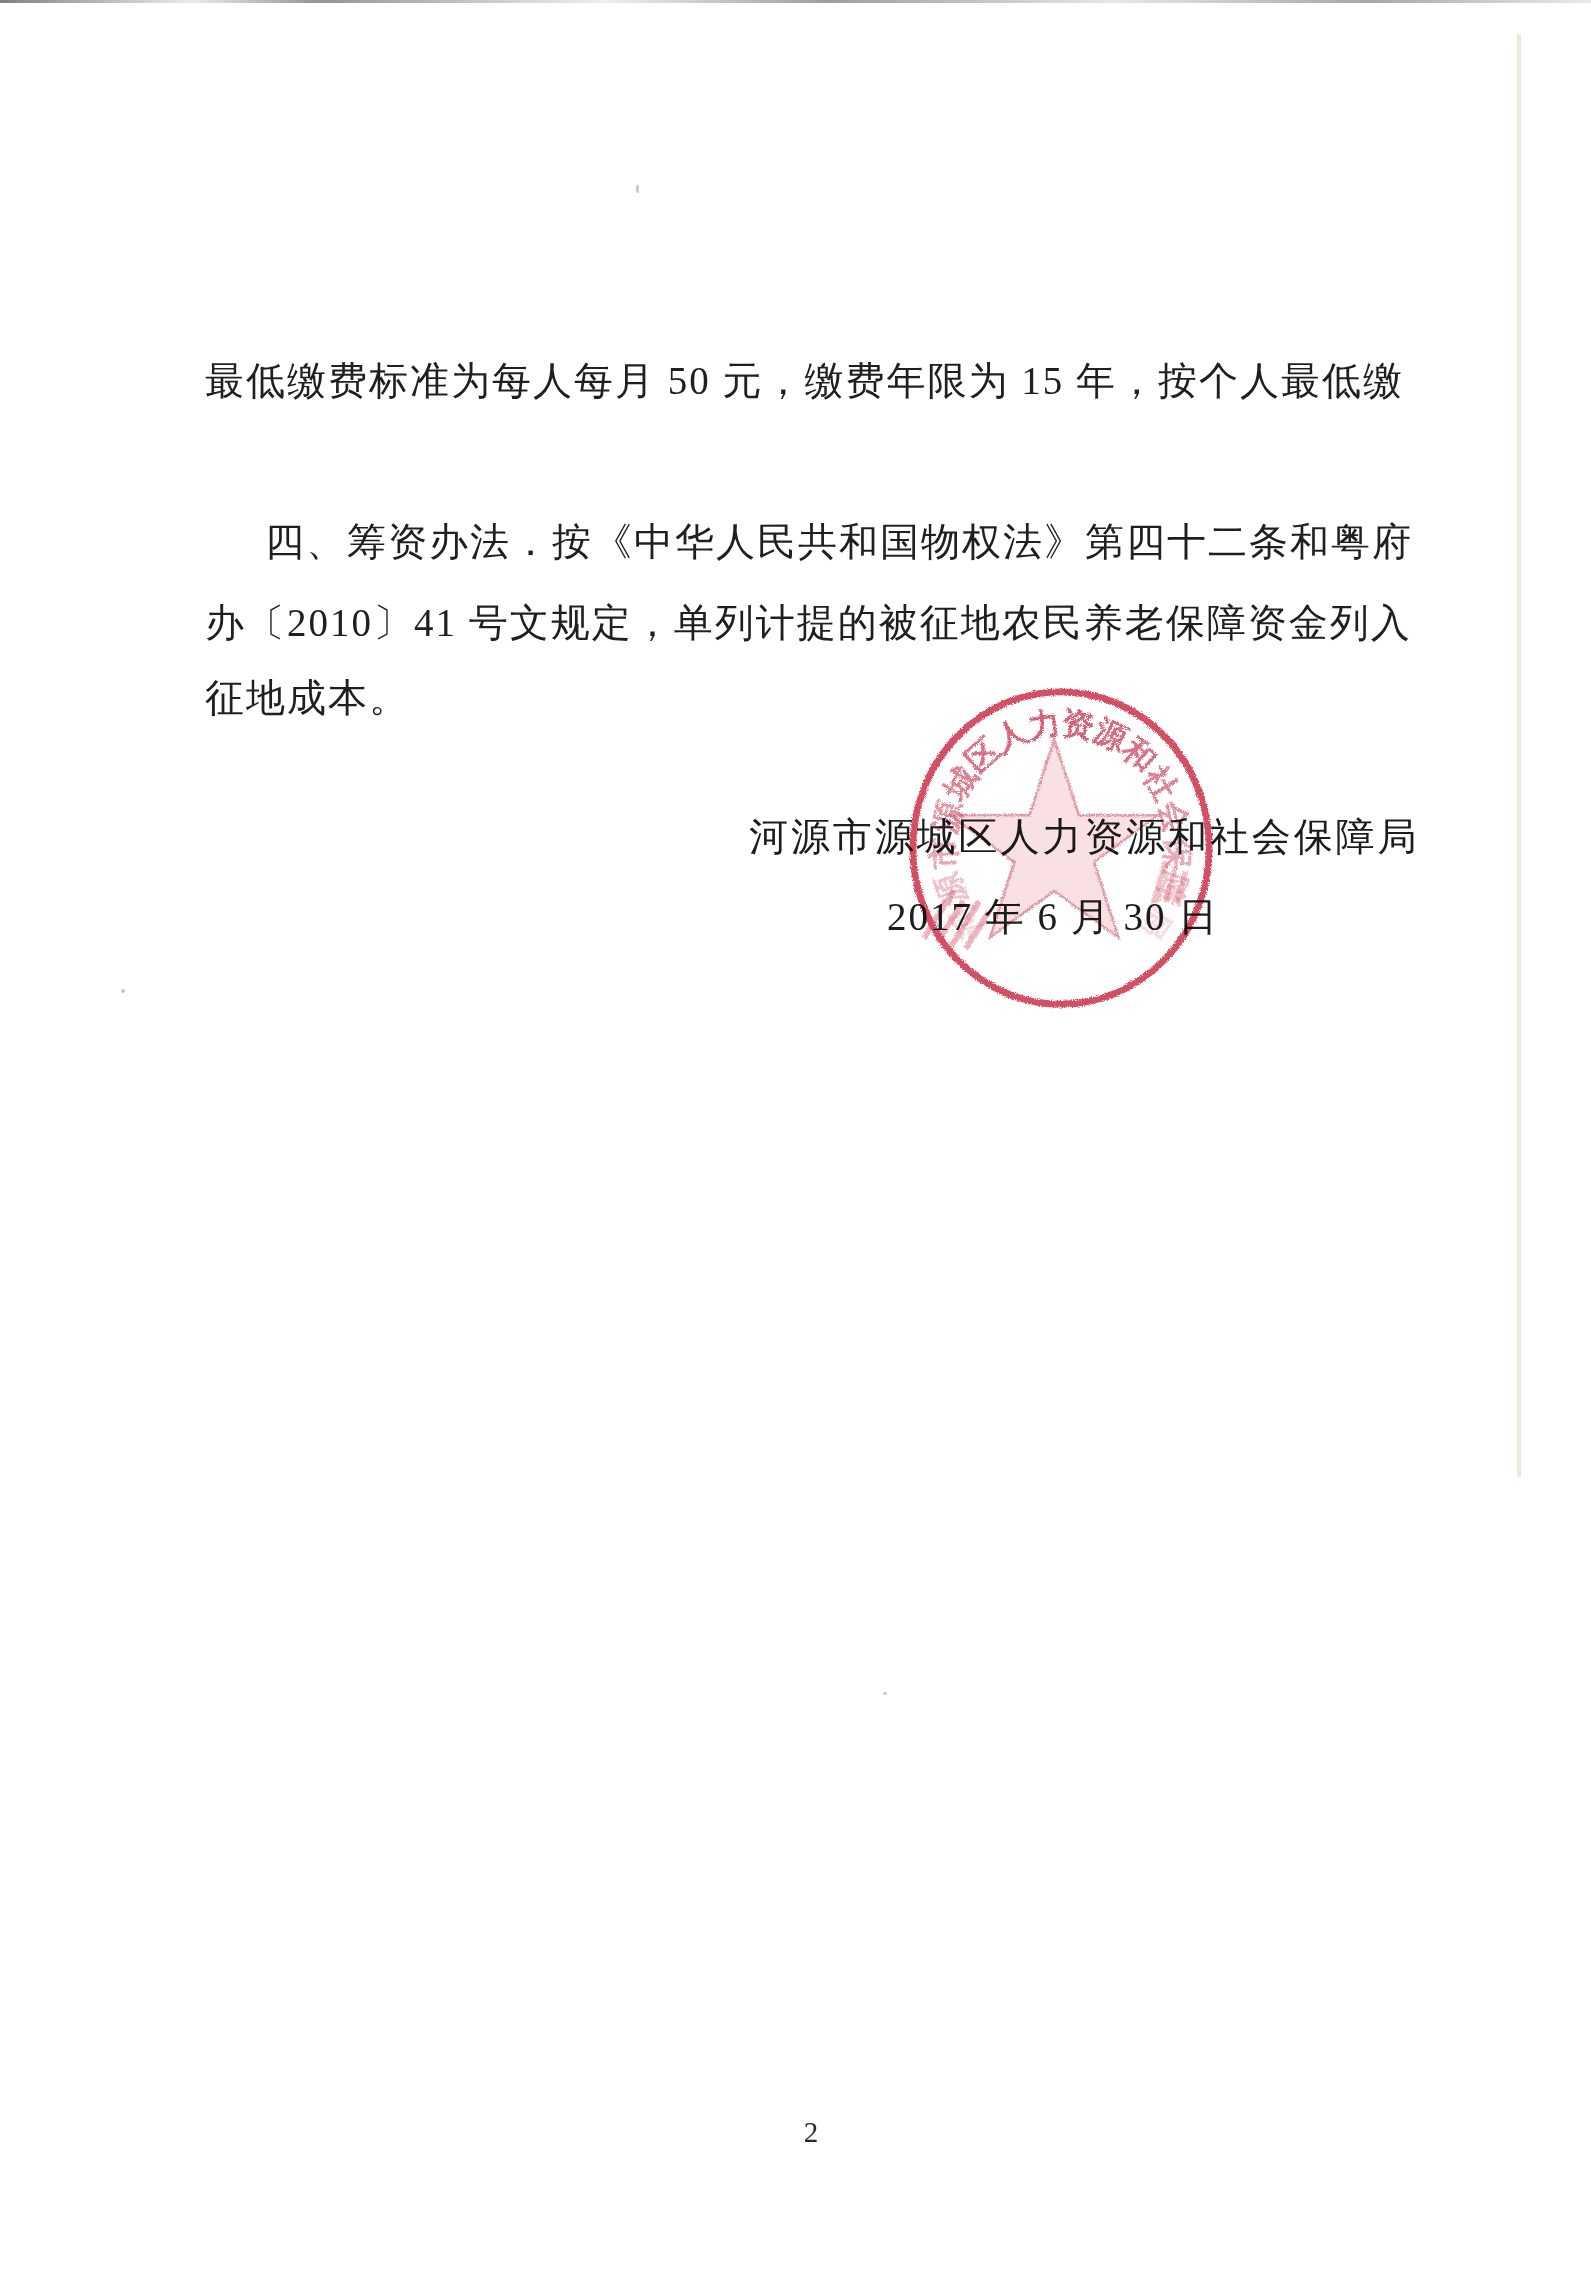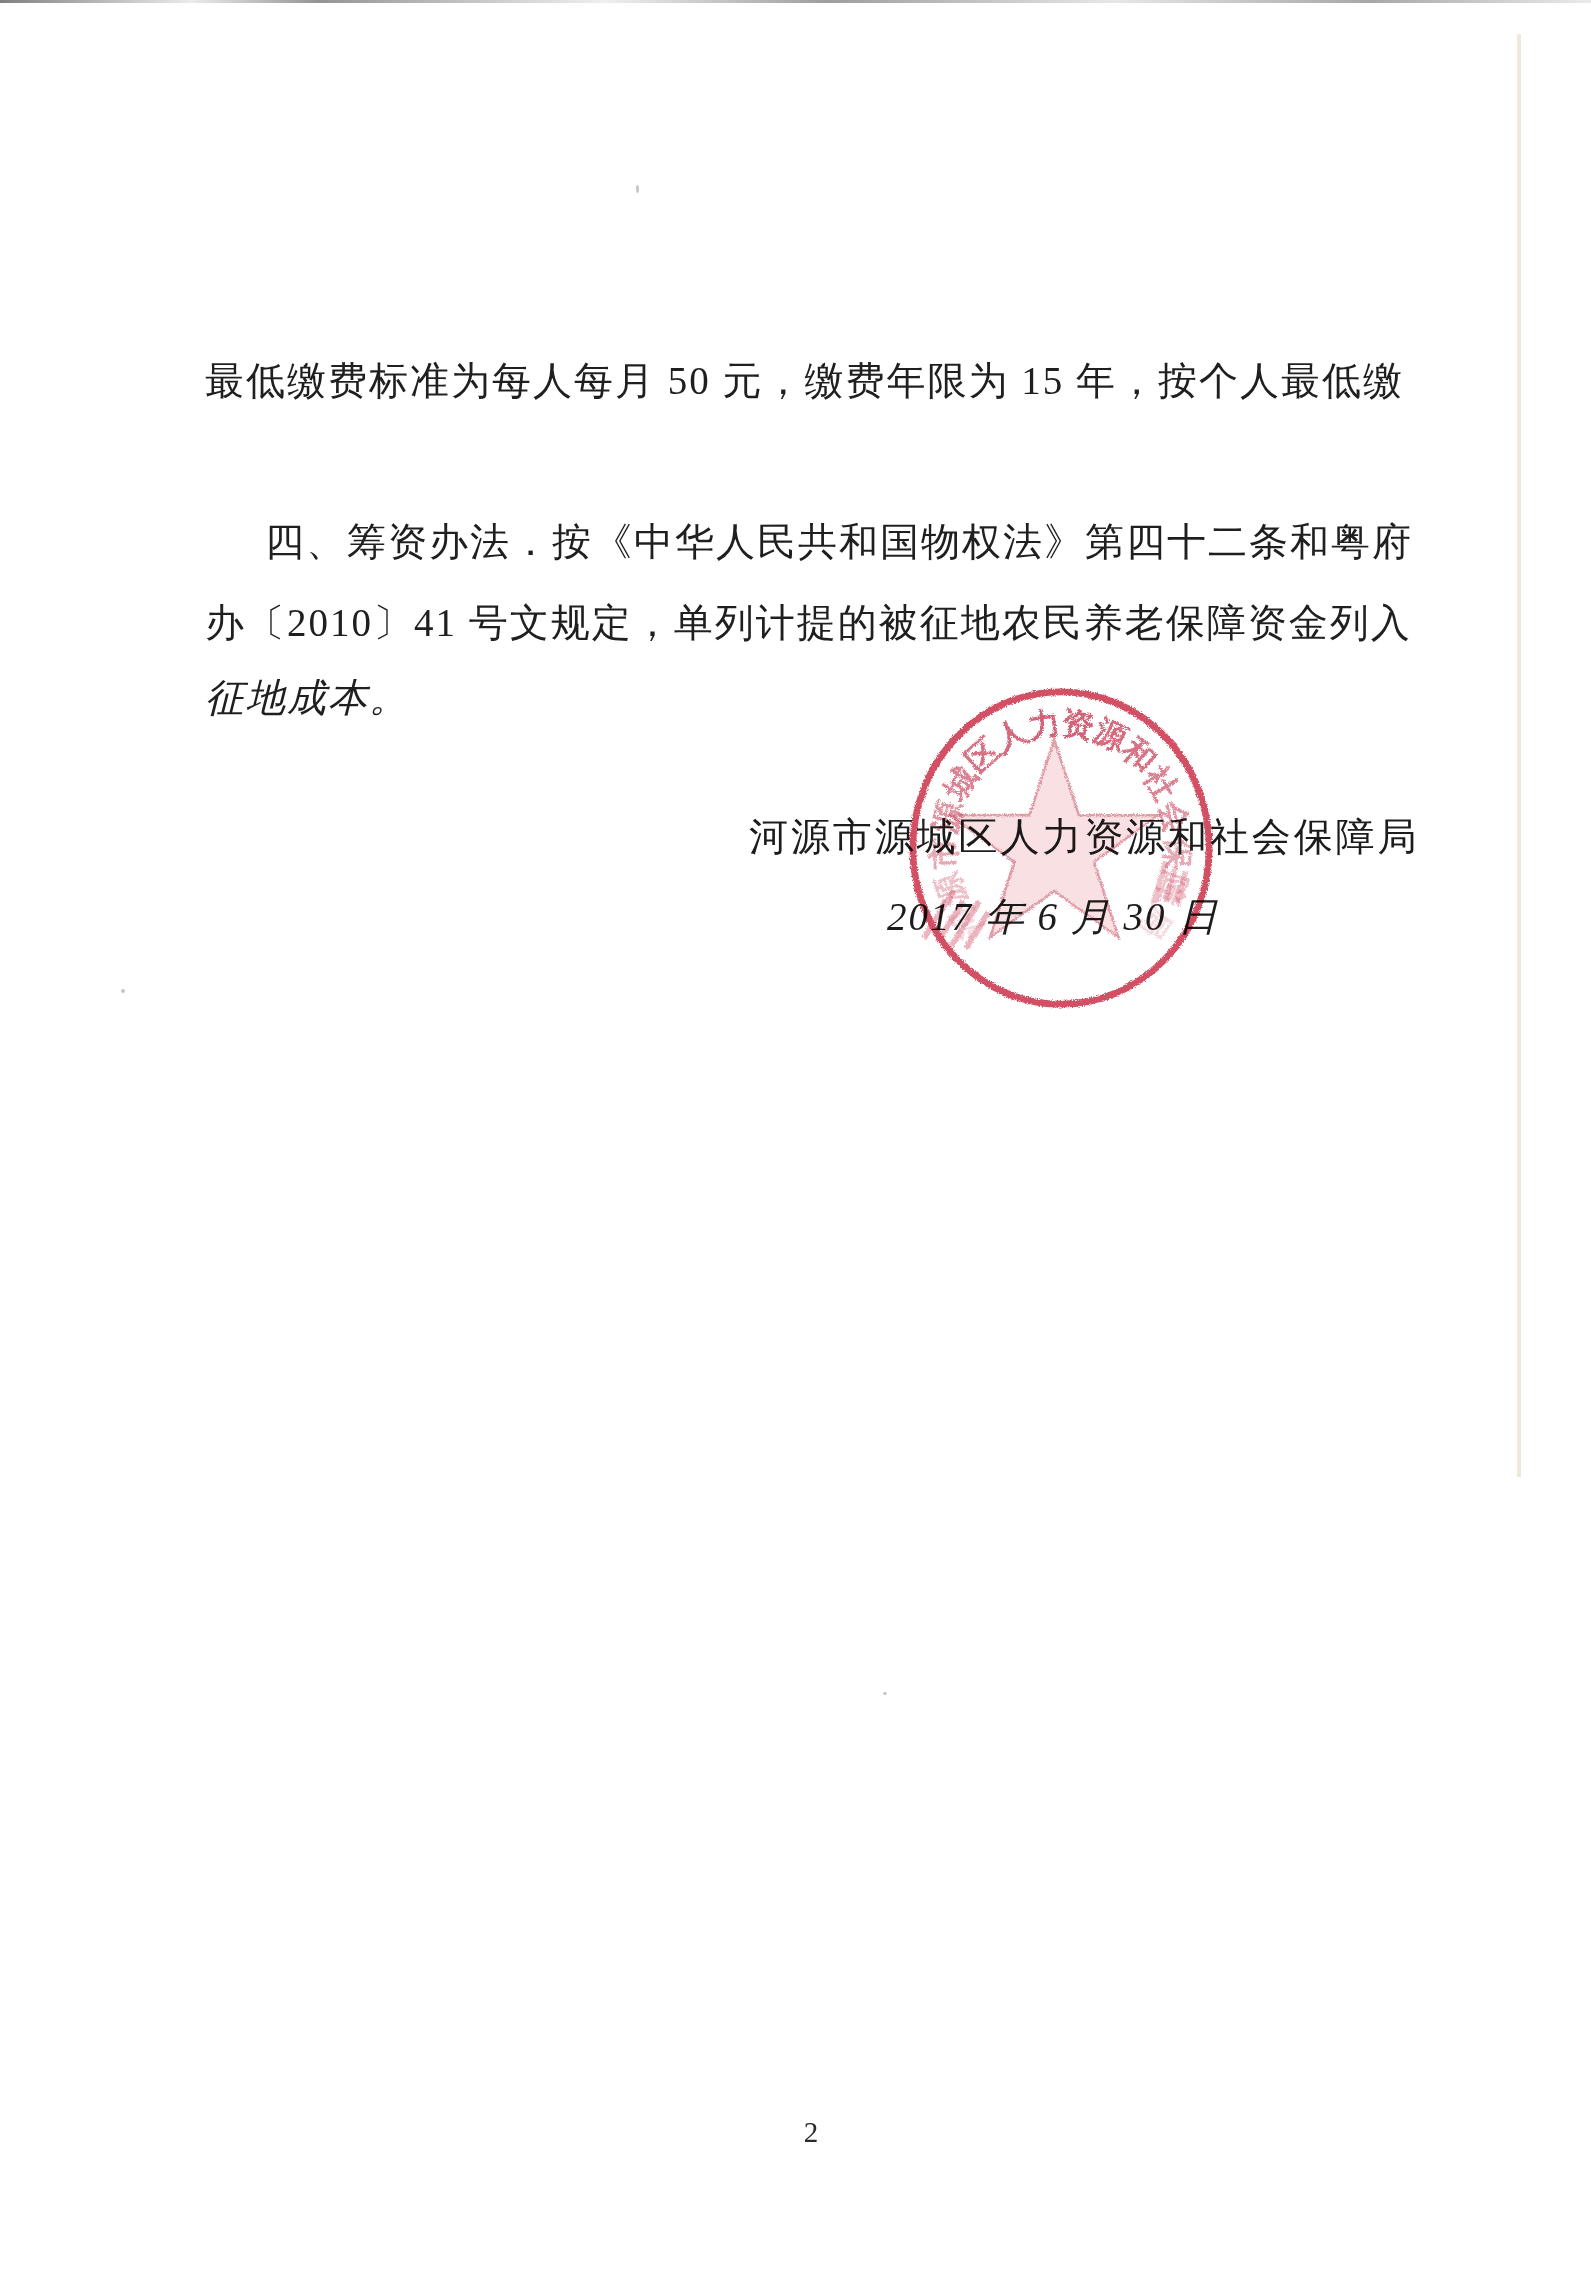--- a/index.html
+++ b/index.html
@@ -35,21 +35,20 @@
     text-align: center;
   }
   .date-line {
     position: absolute;
     left: 887px;
     top: 890px;
     font-size: 39px;
     letter-spacing: 2px;
     white-space: nowrap;
     color: #1c1c1c;
-    font-style: italic;
   }
   .page-number {
     position: absolute;
     left: 780px;
     top: 2116px;
     width: 62px;
     text-align: center;
     font-size: 29px;
     color: #2a2a2a;
   }
@@ -95,21 +94,21 @@
   .speck-3 { left: 883px; top: 1692px; width: 3.9px; height: 2.9px; }
 </style>
 </head>
 <body>
 
 <div class="sheet">
 
   <div class="body-line" style="left:205px; top:357px;">最低缴费标准为每人每月 50 元，缴费年限为 15 年，按个人最低缴</div>
   <div class="body-line" style="left:265px; top:518px;">四、筹资办法．按《中华人民共和国物权法》第四十二条和粤府</div>
   <div class="body-line" style="left:205px; top:599px;">办〔2010〕41 号文规定，单列计提的被征地农民养老保障资金列入</div>
-  <div class="body-line" style="left:205px; top:674px;font-style:italic;">征地成本。</div>
+  <div class="body-line" style="left:205px; top:674px;">征地成本。</div>
 
   <div class="signature-line">河源市源城区人力资源和社会保障局</div>
   <div class="date-line">2017 年 6 月 30 日</div>
 
   <div class="seal">
     <svg viewBox="0 0 320 336" preserveAspectRatio="none">
       <defs>
         <filter id="rough" x="-10%" y="-10%" width="120%" height="120%">
           <feTurbulence type="fractalNoise" baseFrequency="0.9" numOctaves="2" result="n"></feTurbulence>
           <feDisplacementMap in="SourceGraphic" in2="n" scale="4.5" xChannelSelector="R" yChannelSelector="G"></feDisplacementMap>

